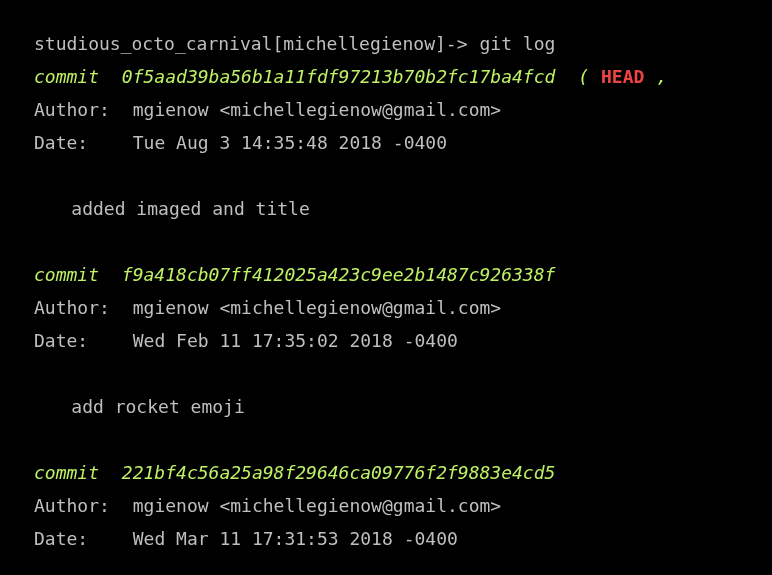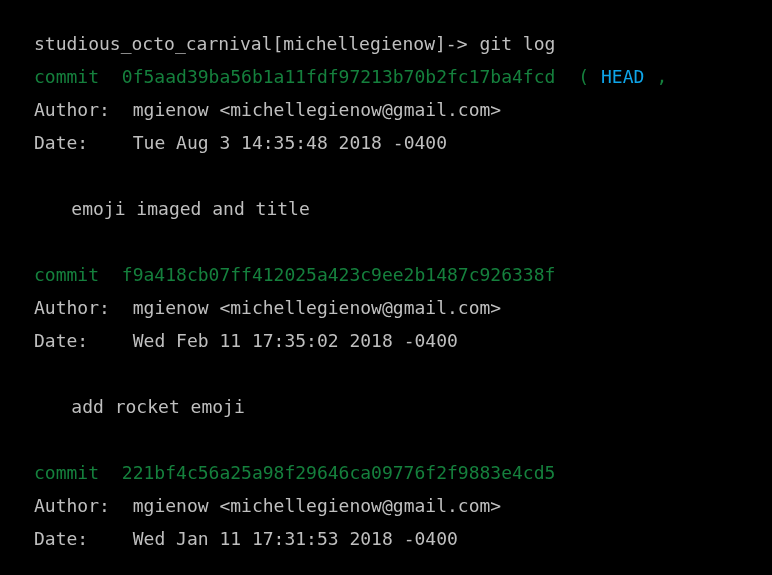--- a/index.html
+++ b/index.html
@@ -18,47 +18,48 @@
       overflow: hidden;
       color: #bfbfbf;
     }
     .line {
       white-space: pre;
     }
     .prompt-path {
       color: #bfbfbf;
     }
     .yellow {
-      color: #15803d;
+      color: #bef264;
+      font-style: italic;
     }
     .cyan {
-      color: #0ea5e9;
-      font-weight: normal;
+      color: #ef4444;
+      font-weight: bold;
     }
     .white {
       color: #bfbfbf;
     }
     .blank {
       height: 1.5em;
     }
   </style>
 </head>
 <body>
 
 <div class="line"><span class="prompt-path">studious_octo_carnival[michellegienow]-&gt;</span><span class="white">git log</span></div>
 
 <div class="line"><span class="yellow">commit </span><span class="yellow">0f5aad39ba56b1a11fdf97213b70b2fc17ba4fcd</span><span class="yellow"> (</span><span class="cyan">HEAD</span><span class="yellow">,</span></div>
 <div class="line"><span class="white">Author: </span><span class="white">mgienow &lt;michellegienow@gmail.com&gt;</span></div>
 <div class="line"><span class="white">Date:   </span><span class="white">Tue Aug 3 14:35:48 2018 -0400</span></div>
 <div class="blank"></div>
-<div class="line white">    emoji imaged and title</div>
+<div class="line white">    added imaged and title</div>
 <div class="blank"></div>
 
 <div class="line"><span class="yellow">commit </span><span class="yellow">f9a418cb07ff412025a423c9ee2b1487c926338f</span></div>
 <div class="line"><span class="white">Author: </span><span class="white">mgienow &lt;michellegienow@gmail.com&gt;</span></div>
 <div class="line"><span class="white">Date:   </span><span class="white">Wed Feb 11 17:35:02 2018 -0400</span></div>
 <div class="blank"></div>
 <div class="line white">    add rocket emoji</div>
 <div class="blank"></div>
 
 <div class="line"><span class="yellow">commit </span><span class="yellow">221bf4c56a25a98f29646ca09776f2f9883e4cd5</span></div>
 <div class="line"><span class="white">Author: </span><span class="white">mgienow &lt;michellegienow@gmail.com&gt;</span></div>
-<div class="line"><span class="white">Date:   </span><span class="white">Wed Jan 11 17:31:53 2018 -0400</span></div>
+<div class="line"><span class="white">Date:   </span><span class="white">Wed Mar 11 17:31:53 2018 -0400</span></div>
 
 </body></html>

